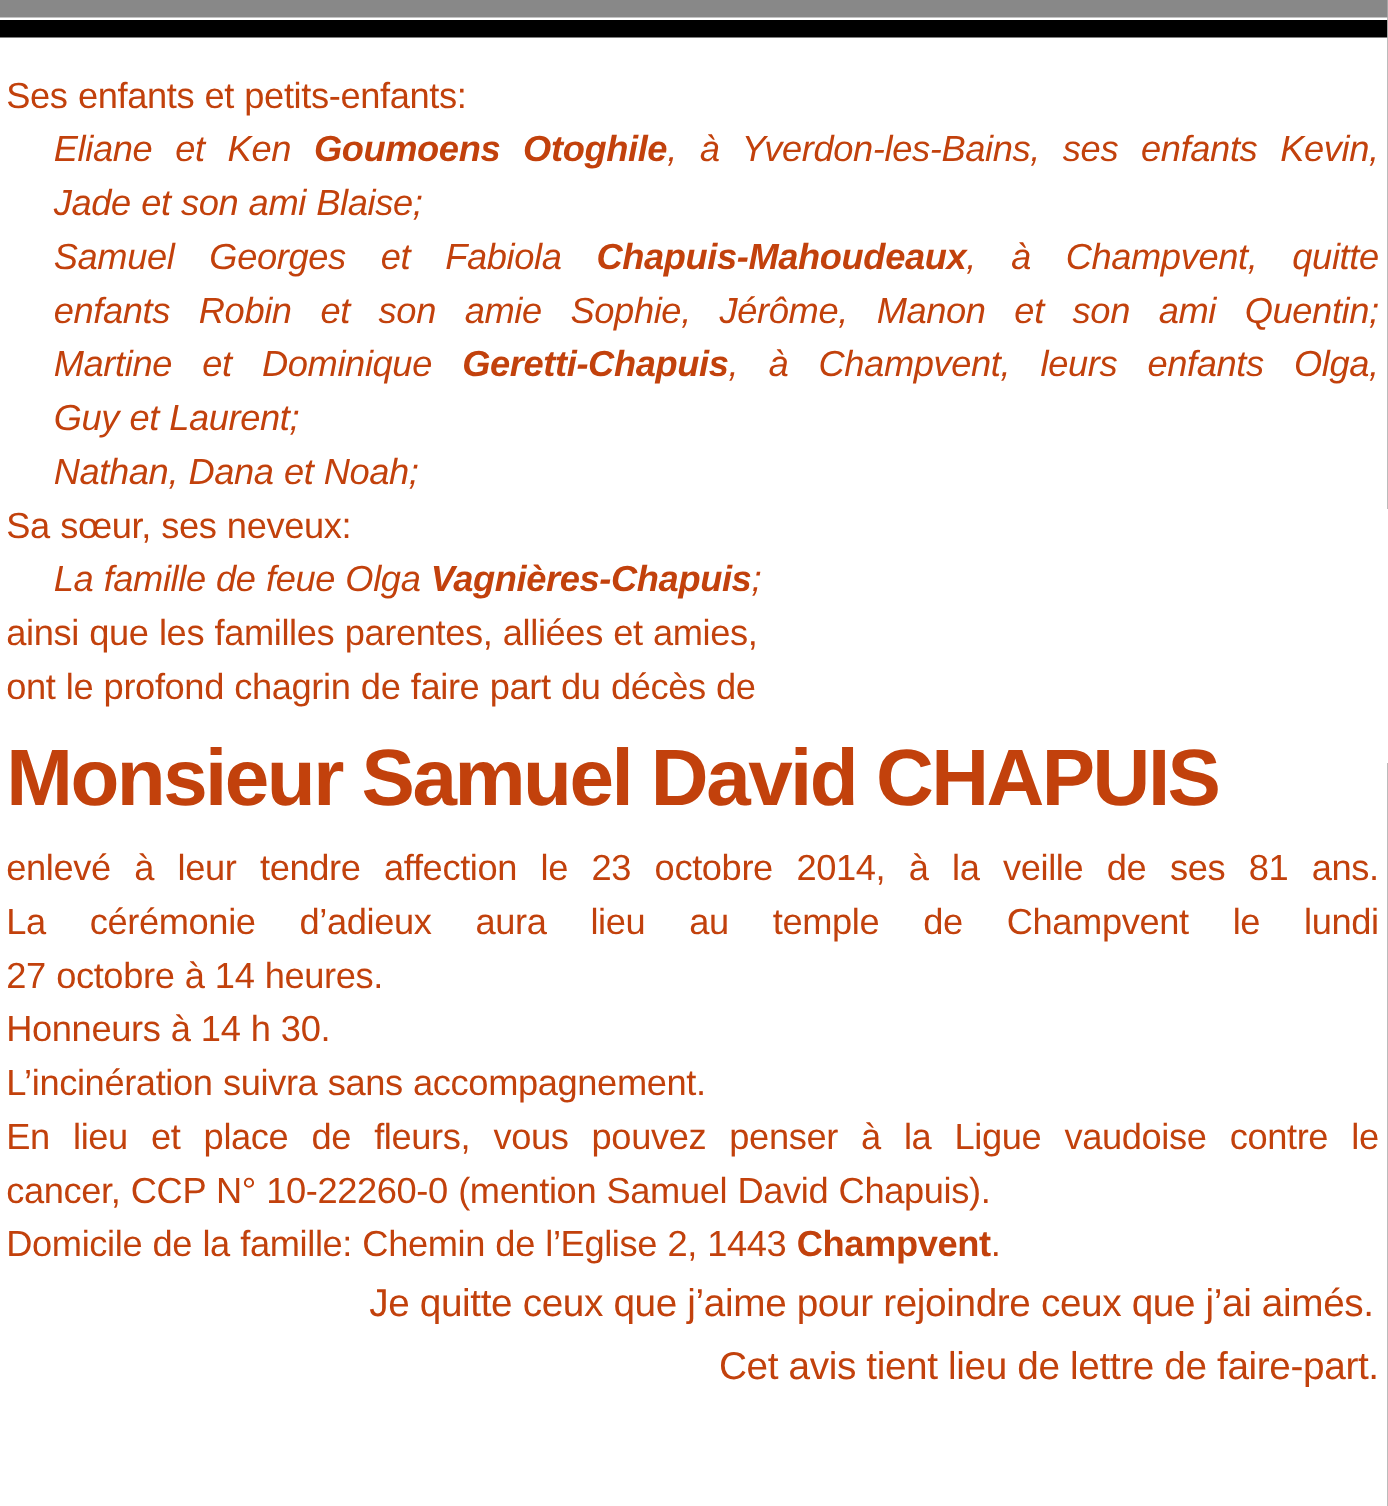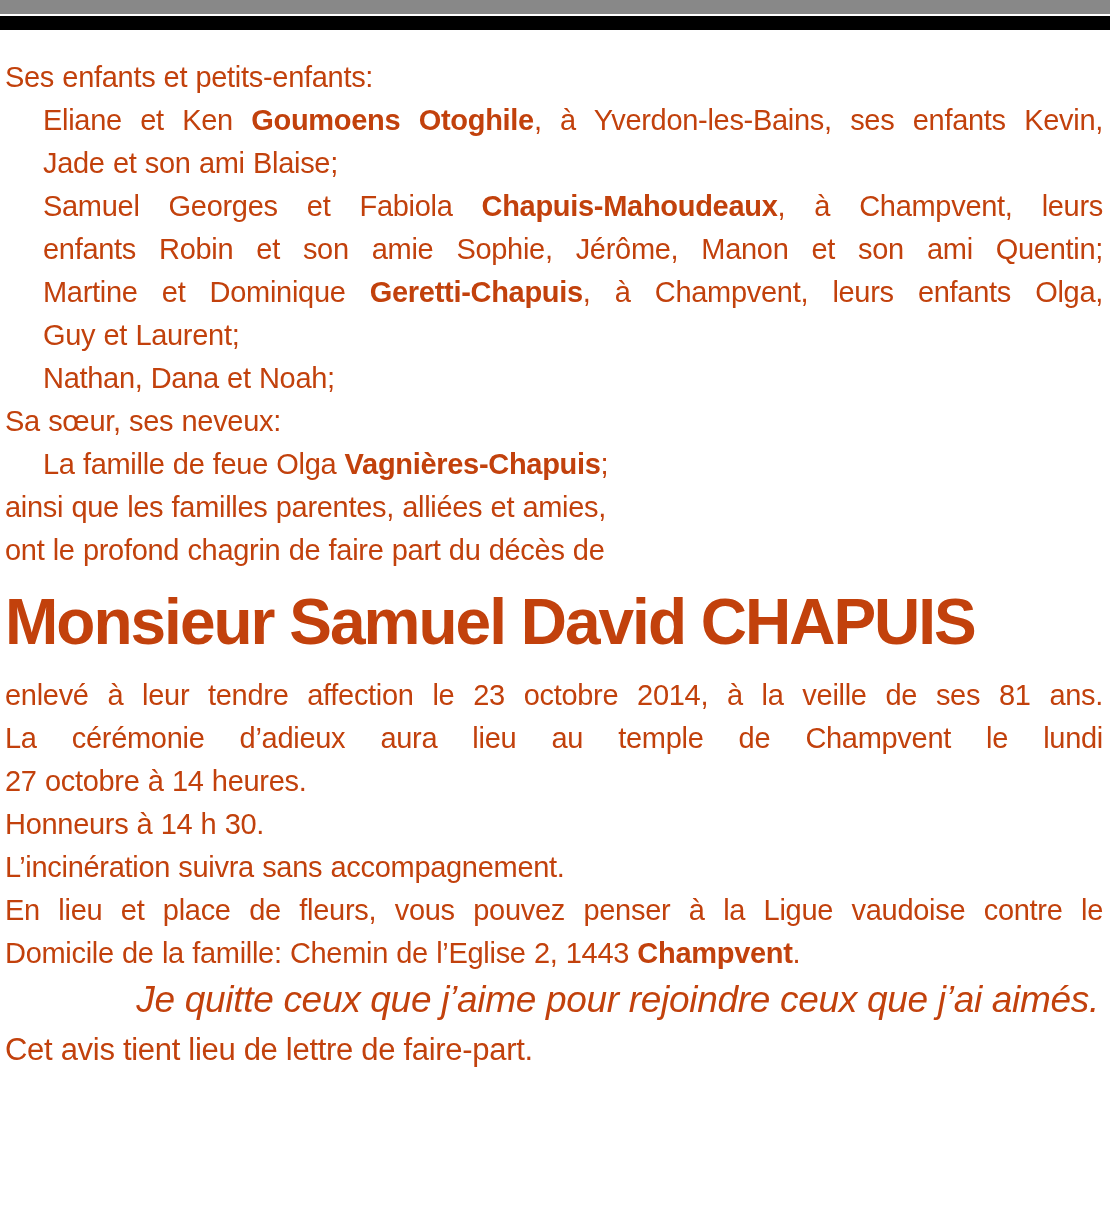--- a/index.html
+++ b/index.html
@@ -22,81 +22,81 @@
   .lines.family { margin-top: 26px; }
   .lines.details { margin-top: 0; }
 
   .line {
     font-size: 29px;
     line-height: 43px;
     letter-spacing: -0.3px;
     word-spacing: 0.5px;
     white-space: normal;
   }
-  .line.indent { padding-left: 38px; }
+  .line.indent { padding-left: 38px; font-style: italic; }
   .line.justify { text-align: justify; text-align-last: justify; }
   .line .bold { font-weight: 700; }
 
   .title {
     margin: 12px 0 14px 0;
     font-size: 64px;
     font-weight: 700;
     line-height: 76px;
     letter-spacing: -2px;
     text-align: left;
     white-space: nowrap;
   }
 
   .epitaph {
     margin-top: 0;
-    font-size: 37px;
-    font-style: italic;
+    font-size: 31px;
     line-height: 50px;
     text-align: right;
     padding-right: 4px;
     letter-spacing: -0.3px;
   }
   .footer-note {
     font-size: 31px;
     line-height: 50px;
-    text-align: left;
+    text-align: right;
     letter-spacing: -0.3px;
   }
 </style>
 </head>
 <body>
 
 <div class="page">
   <div class="rule top"></div>
 
   <div class="content">
     <div class="lines family">
         <div class="line"><span class="reg">Ses enfants et petits-enfants:</span></div>
         <div class="line indent justify"><span class="reg">Eliane et Ken </span><span class="bold">Goumoens Otoghile</span><span class="reg">, à Yverdon-les-Bains, ses enfants Kevin,</span></div>
         <div class="line indent"><span class="reg">Jade et son ami Blaise;</span></div>
-        <div class="line indent justify"><span class="reg">Samuel Georges et Fabiola </span><span class="bold">Chapuis-Mahoudeaux</span><span class="reg">, à Champvent, leurs</span></div>
+        <div class="line indent justify"><span class="reg">Samuel Georges et Fabiola </span><span class="bold">Chapuis-Mahoudeaux</span><span class="reg">, à Champvent, quitte</span></div>
         <div class="line indent justify"><span class="reg">enfants Robin et son amie Sophie, Jérôme, Manon et son ami Quentin;</span></div>
         <div class="line indent justify"><span class="reg">Martine et Dominique </span><span class="bold">Geretti-Chapuis</span><span class="reg">, à Champvent, leurs enfants Olga,</span></div>
         <div class="line indent"><span class="reg">Guy et Laurent;</span></div>
         <div class="line indent"><span class="reg">Nathan, Dana et Noah;</span></div>
         <div class="line"><span class="reg">Sa sœur, ses neveux:</span></div>
         <div class="line indent"><span class="reg">La famille de feue Olga </span><span class="bold">Vagnières-Chapuis</span><span class="reg">;</span></div>
         <div class="line"><span class="reg">ainsi que les familles parentes, alliées et amies,</span></div>
         <div class="line"><span class="reg">ont le profond chagrin de faire part du décès de</span></div>
       </div>
 
     <h1 class="title">Monsieur Samuel David CHAPUIS</h1>
 
     <div class="lines details">
         <div class="line justify"><span class="reg">enlevé à leur tendre affection le 23 octobre 2014, à la veille de ses 81 ans.</span></div>
         <div class="line justify"><span class="reg">La cérémonie d’adieux aura lieu au temple de Champvent le lundi</span></div>
         <div class="line"><span class="reg">27 octobre à 14 heures.</span></div>
         <div class="line"><span class="reg">Honneurs à 14 h 30.</span></div>
         <div class="line"><span class="reg">L’incinération suivra sans accompagnement.</span></div>
         <div class="line justify"><span class="reg">En lieu et place de fleurs, vous pouvez penser à la Ligue vaudoise contre le</span></div>
+        <div class="line"><span class="reg">cancer, CCP N° 10-22260-0 (mention Samuel David Chapuis).</span></div>
         <div class="line"><span class="reg">Domicile de la famille: Chemin de l’Eglise 2, 1443 </span><span class="bold">Champvent</span><span class="reg">.</span></div>
       </div>
 
     <div class="epitaph">Je quitte ceux que j’aime pour rejoindre ceux que j’ai aimés.</div>
 
     <div class="footer-note">Cet avis tient lieu de lettre de faire-part.</div>
   </div>
 
   <div class="rule bottom"></div>
 </div>

